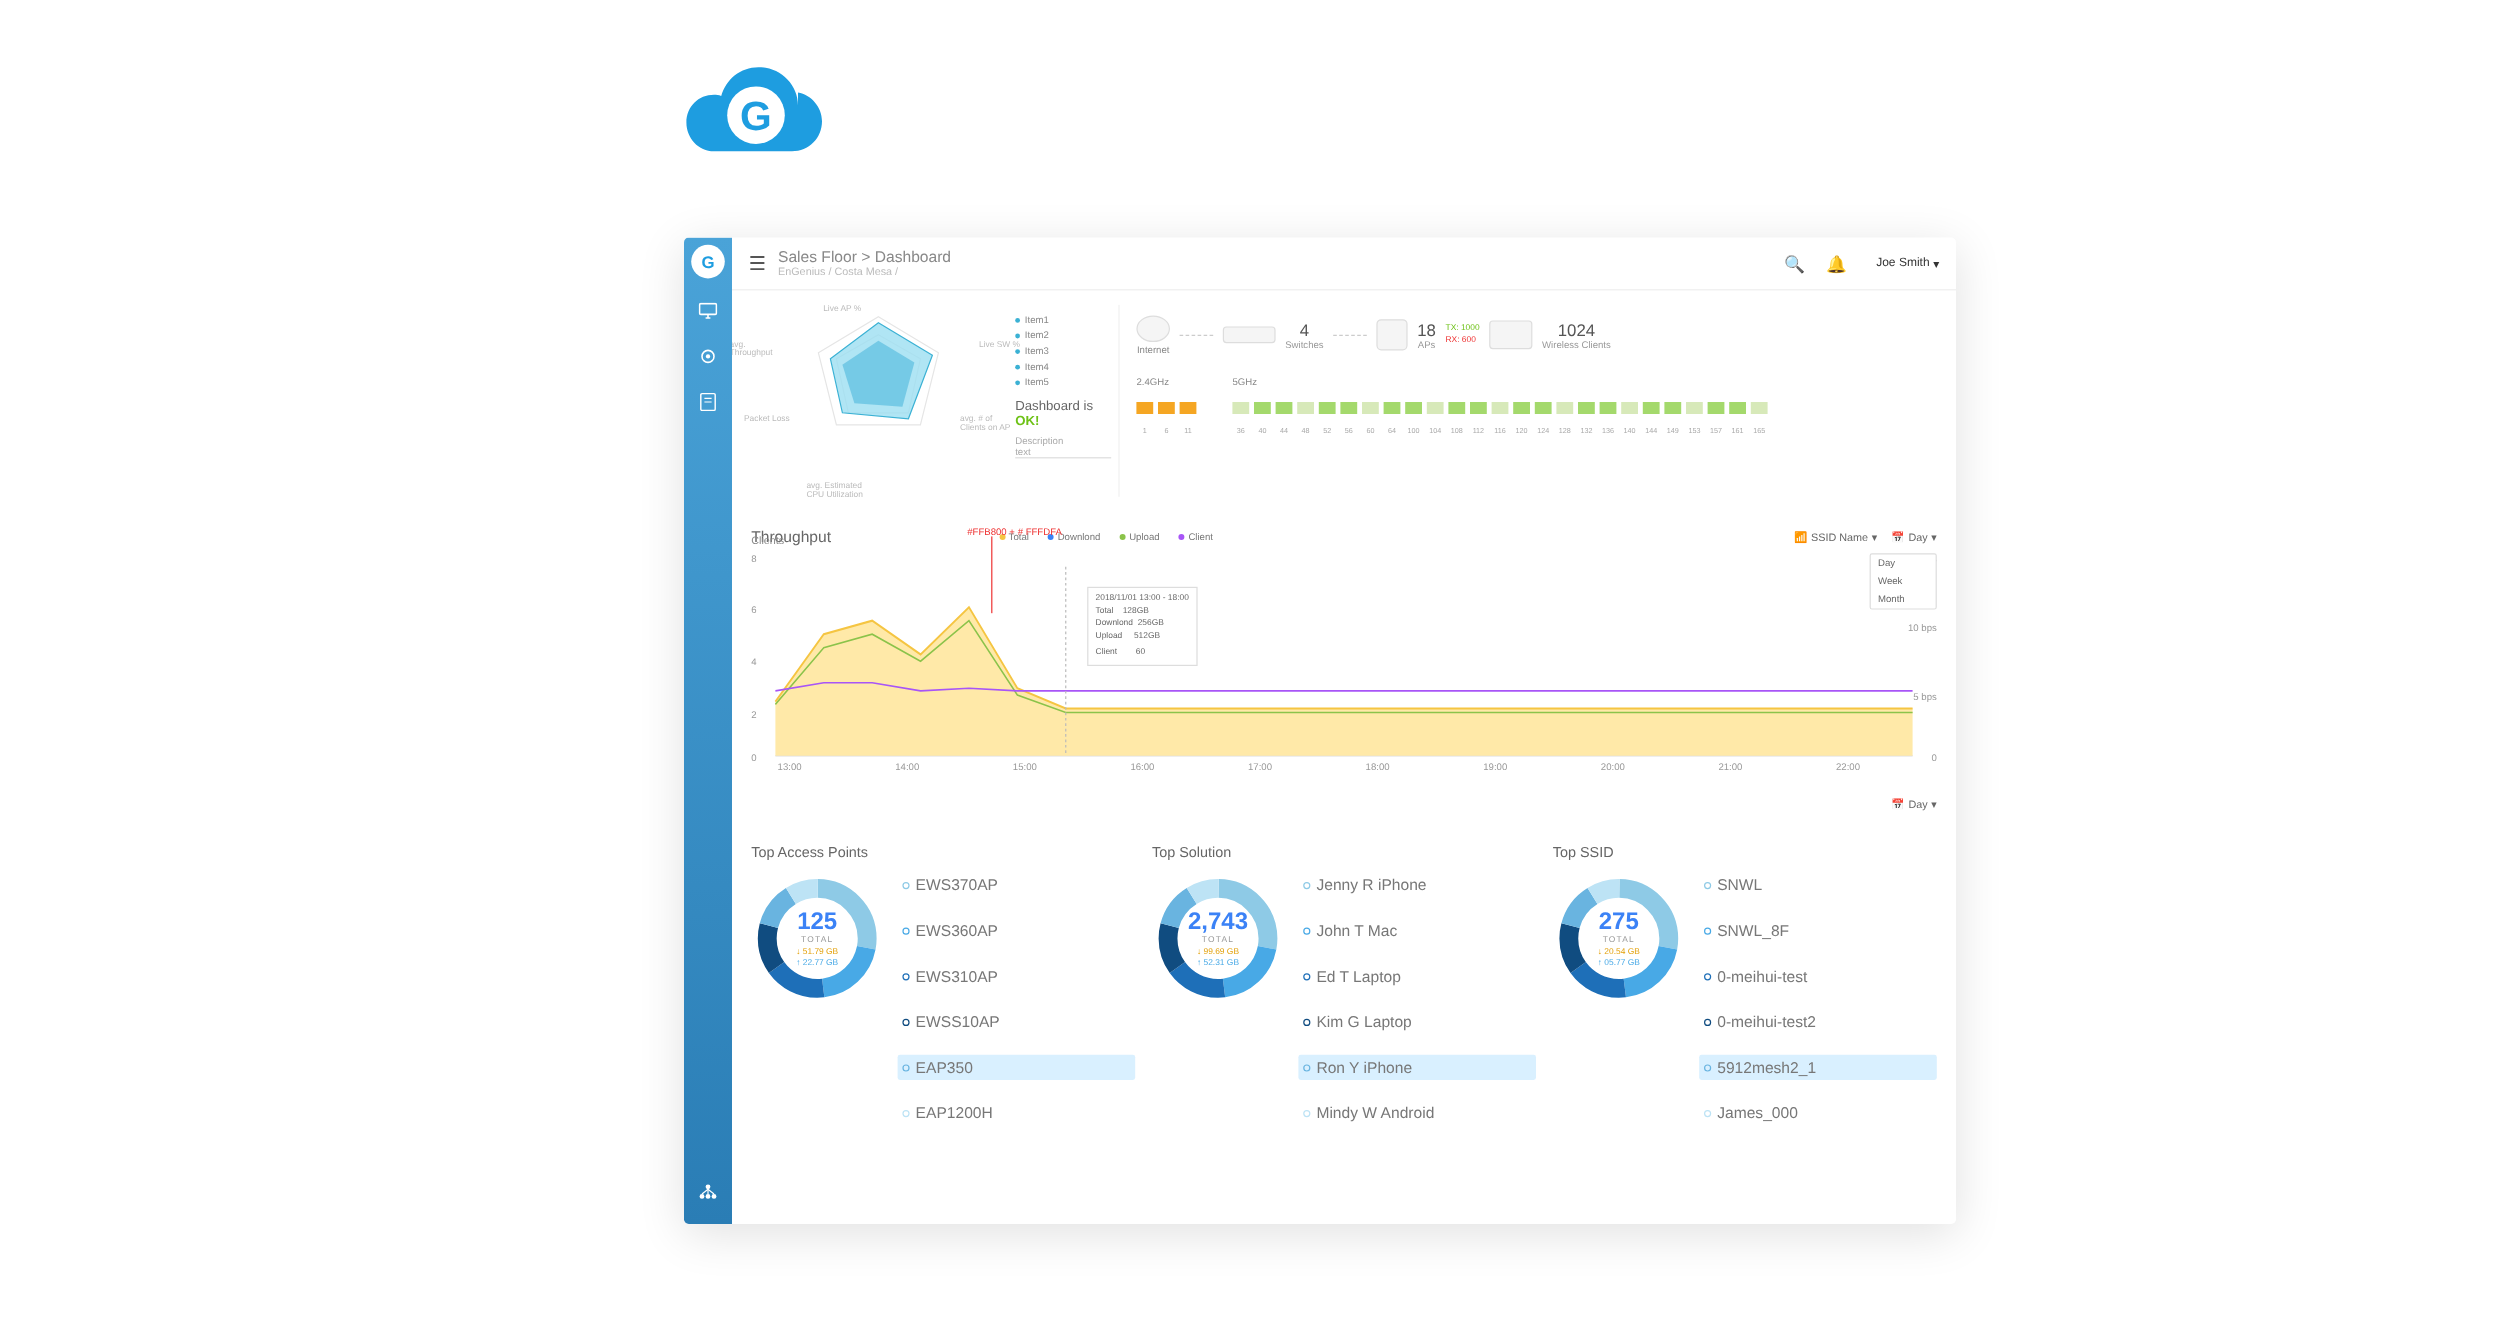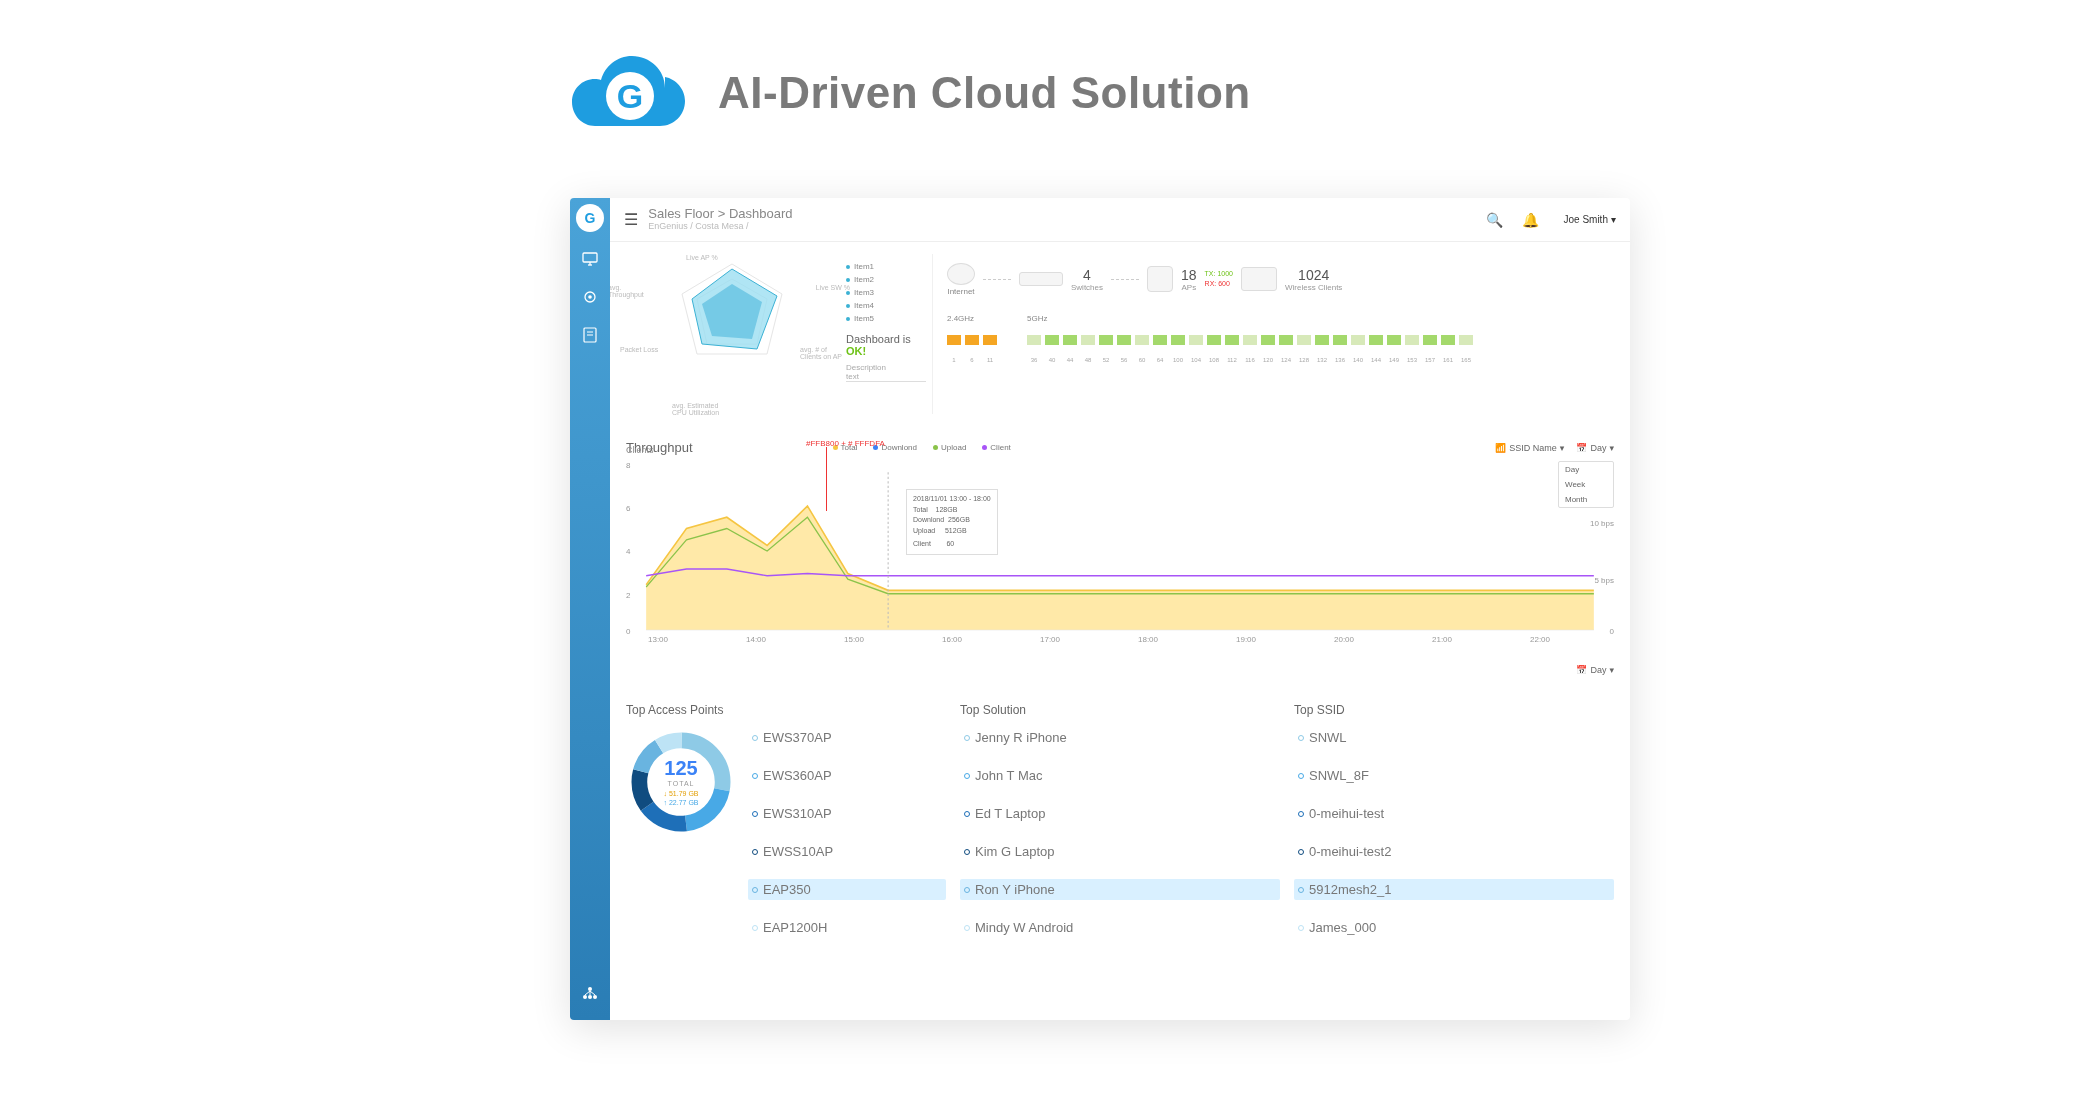--- a/index.html
+++ b/index.html
@@ -80,21 +80,20 @@
 </style>
 </head>
 <body>
 
 <div class="hero">
   <svg class="hero-logo" viewBox="0 0 120 90">
     <path fill="#1e9de0" d="M95 40c0-18-15-32-33-32-15 0-27 10-31 24-2-1-4-1-6-1C12 31 2 41 2 54s10 24 23 24h65c14 0 25-11 25-25 0-12-9-22-20-24z"></path>
     <circle cx="60" cy="48" r="24" fill="#fff"></circle>
     <text x="60" y="60" text-anchor="middle" font-size="34" font-weight="700" fill="#1e9de0">G</text>
   </svg>
-  <div class="hero-title">AI-Driven Cloud Solution</div>
 </div>
 
 <div class="app">
   <div class="sidebar">
     <div class="side-logo">G</div>
     <div class="side-icon">
         <svg width="16" height="14" viewBox="0 0 16 14">
           <rect x="1" y="1" width="14" height="9" rx="1" fill="none" stroke="#fff" stroke-width="1.3"></rect>
           <line x1="6" y1="13" x2="10" y2="13" stroke="#fff" stroke-width="1.3"></line>
           <line x1="8" y1="10" x2="8" y2="13" stroke="#fff" stroke-width="1.3"></line>
@@ -424,20 +423,32 @@
                 <div class="list3-item">
                   <span class="bullet" style="border-color: rgb(189, 227, 245);"></span>
                   <span>EAP1200H</span>
                 </div>
               </div>
             </div>
           </div>
           <div class="card3">
             <div class="card3-title">Top Solution</div>
             <div class="card3-body">
+              <div class="donut-wrap"><svg viewBox="0 0 42 42">
+                  <circle cx="21" cy="21" r="15.9" fill="none" stroke="#8ecae6" stroke-width="6" stroke-dasharray="28 72" stroke-dashoffset="25"></circle>
+                  <circle cx="21" cy="21" r="15.9" fill="none" stroke="#48a9e6" stroke-width="6" stroke-dasharray="20 80" stroke-dashoffset="-3"></circle>
+                  <circle cx="21" cy="21" r="15.9" fill="none" stroke="#1e6fb8" stroke-width="6" stroke-dasharray="17 83" stroke-dashoffset="-23"></circle>
+                  <circle cx="21" cy="21" r="15.9" fill="none" stroke="#104c80" stroke-width="6" stroke-dasharray="14 86" stroke-dashoffset="-40"></circle>
+                  <circle cx="21" cy="21" r="15.9" fill="none" stroke="#69b4e0" stroke-width="6" stroke-dasharray="12 88" stroke-dashoffset="-54"></circle>
+                  <circle cx="21" cy="21" r="15.9" fill="none" stroke="#bde3f5" stroke-width="6" stroke-dasharray="9 91" stroke-dashoffset="-66"></circle>
+                </svg><div class="donut-center">
+                  <div class="donut-num">2,743</div>
+                  <div class="donut-total">TOTAL</div>
+                  <div class="donut-stats"><span style="color:#e3a008">↓ 99.69 GB</span><br><span style="color:#48a9e6">↑ 52.31 GB</span></div>
+                </div></div>
               <div class="list3">
                 <div class="list3-item">
                   <span class="bullet" style="border-color: rgb(142, 202, 230);"></span>
                   <span>Jenny R iPhone</span>
                 </div>
                 <div class="list3-item">
                   <span class="bullet" style="border-color: rgb(72, 169, 230);"></span>
                   <span>John T Mac</span>
                 </div>
                 <div class="list3-item">
@@ -455,20 +466,32 @@
                 <div class="list3-item">
                   <span class="bullet" style="border-color: rgb(189, 227, 245);"></span>
                   <span>Mindy W Android</span>
                 </div>
               </div>
             </div>
           </div>
           <div class="card3">
             <div class="card3-title">Top SSID</div>
             <div class="card3-body">
+              <div class="donut-wrap"><svg viewBox="0 0 42 42">
+                  <circle cx="21" cy="21" r="15.9" fill="none" stroke="#8ecae6" stroke-width="6" stroke-dasharray="28 72" stroke-dashoffset="25"></circle>
+                  <circle cx="21" cy="21" r="15.9" fill="none" stroke="#48a9e6" stroke-width="6" stroke-dasharray="20 80" stroke-dashoffset="-3"></circle>
+                  <circle cx="21" cy="21" r="15.9" fill="none" stroke="#1e6fb8" stroke-width="6" stroke-dasharray="17 83" stroke-dashoffset="-23"></circle>
+                  <circle cx="21" cy="21" r="15.9" fill="none" stroke="#104c80" stroke-width="6" stroke-dasharray="14 86" stroke-dashoffset="-40"></circle>
+                  <circle cx="21" cy="21" r="15.9" fill="none" stroke="#69b4e0" stroke-width="6" stroke-dasharray="12 88" stroke-dashoffset="-54"></circle>
+                  <circle cx="21" cy="21" r="15.9" fill="none" stroke="#bde3f5" stroke-width="6" stroke-dasharray="9 91" stroke-dashoffset="-66"></circle>
+                </svg><div class="donut-center">
+                  <div class="donut-num">275</div>
+                  <div class="donut-total">TOTAL</div>
+                  <div class="donut-stats"><span style="color:#e3a008">↓ 20.54 GB</span><br><span style="color:#48a9e6">↑ 05.77 GB</span></div>
+                </div></div>
               <div class="list3">
                 <div class="list3-item">
                   <span class="bullet" style="border-color: rgb(142, 202, 230);"></span>
                   <span>SNWL</span>
                 </div>
                 <div class="list3-item">
                   <span class="bullet" style="border-color: rgb(72, 169, 230);"></span>
                   <span>SNWL_8F</span>
                 </div>
                 <div class="list3-item">

